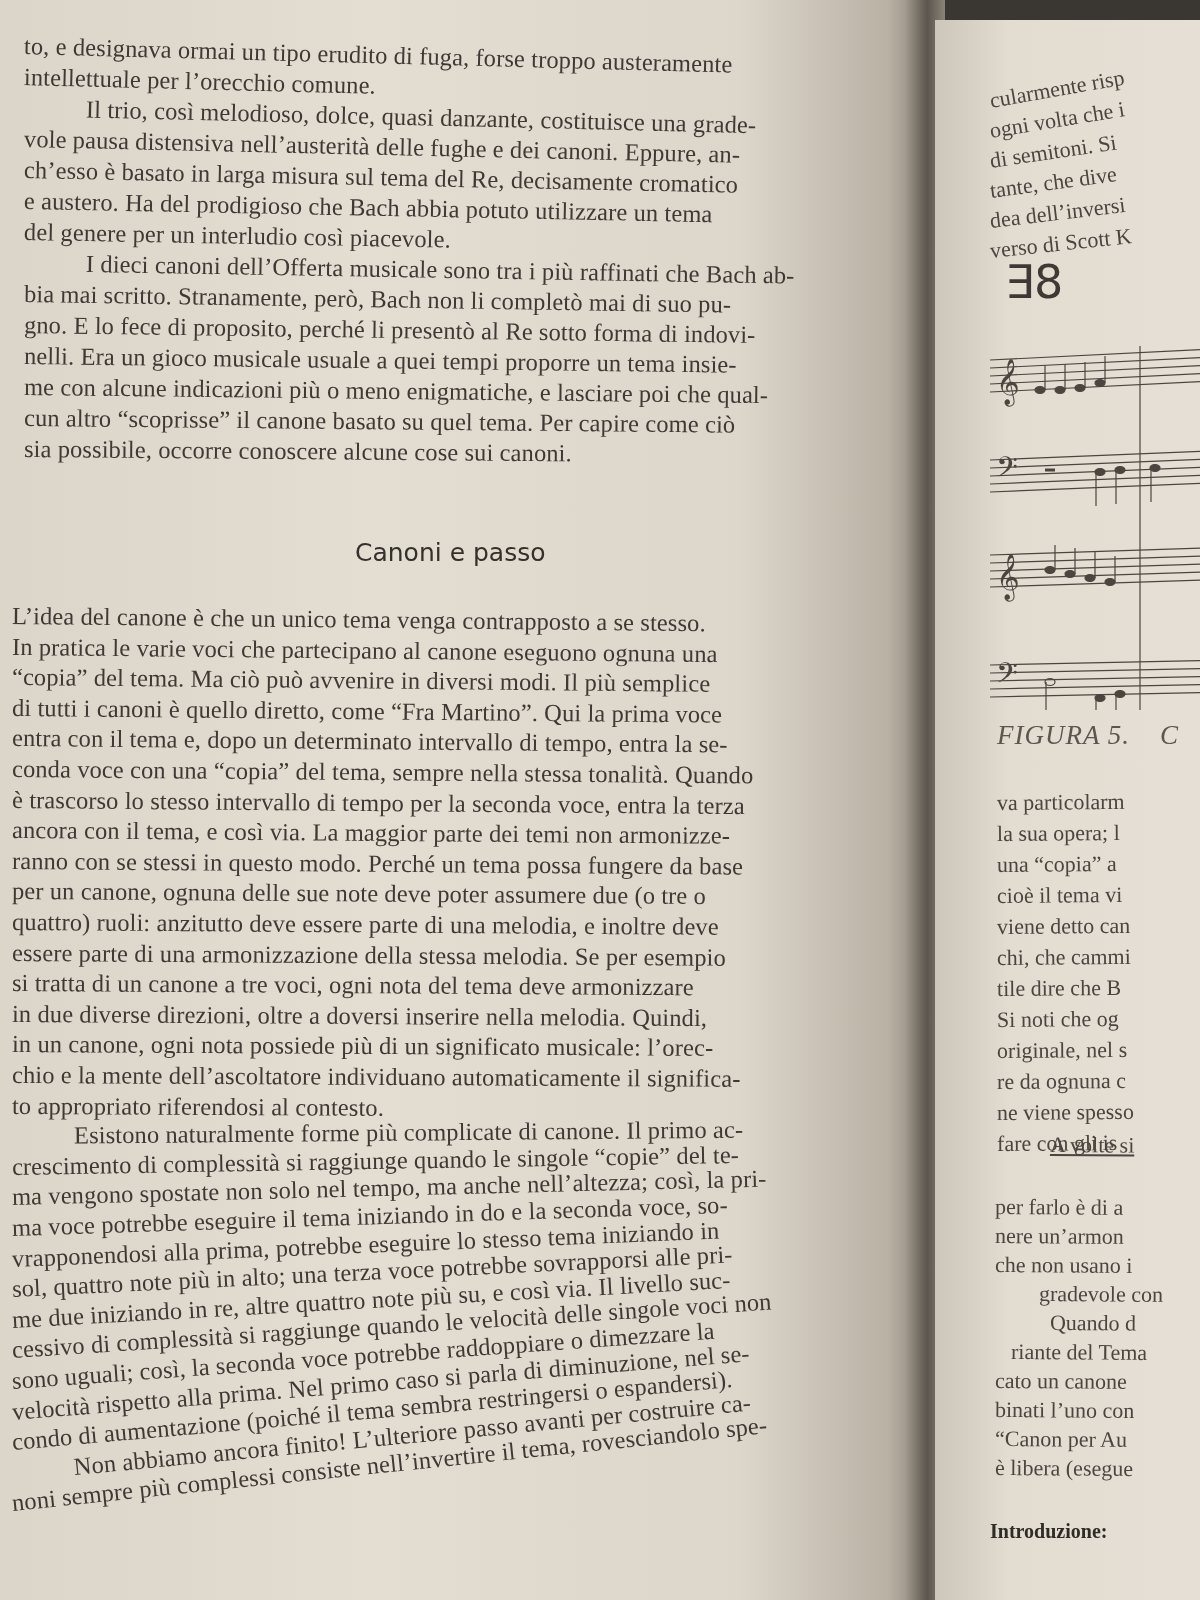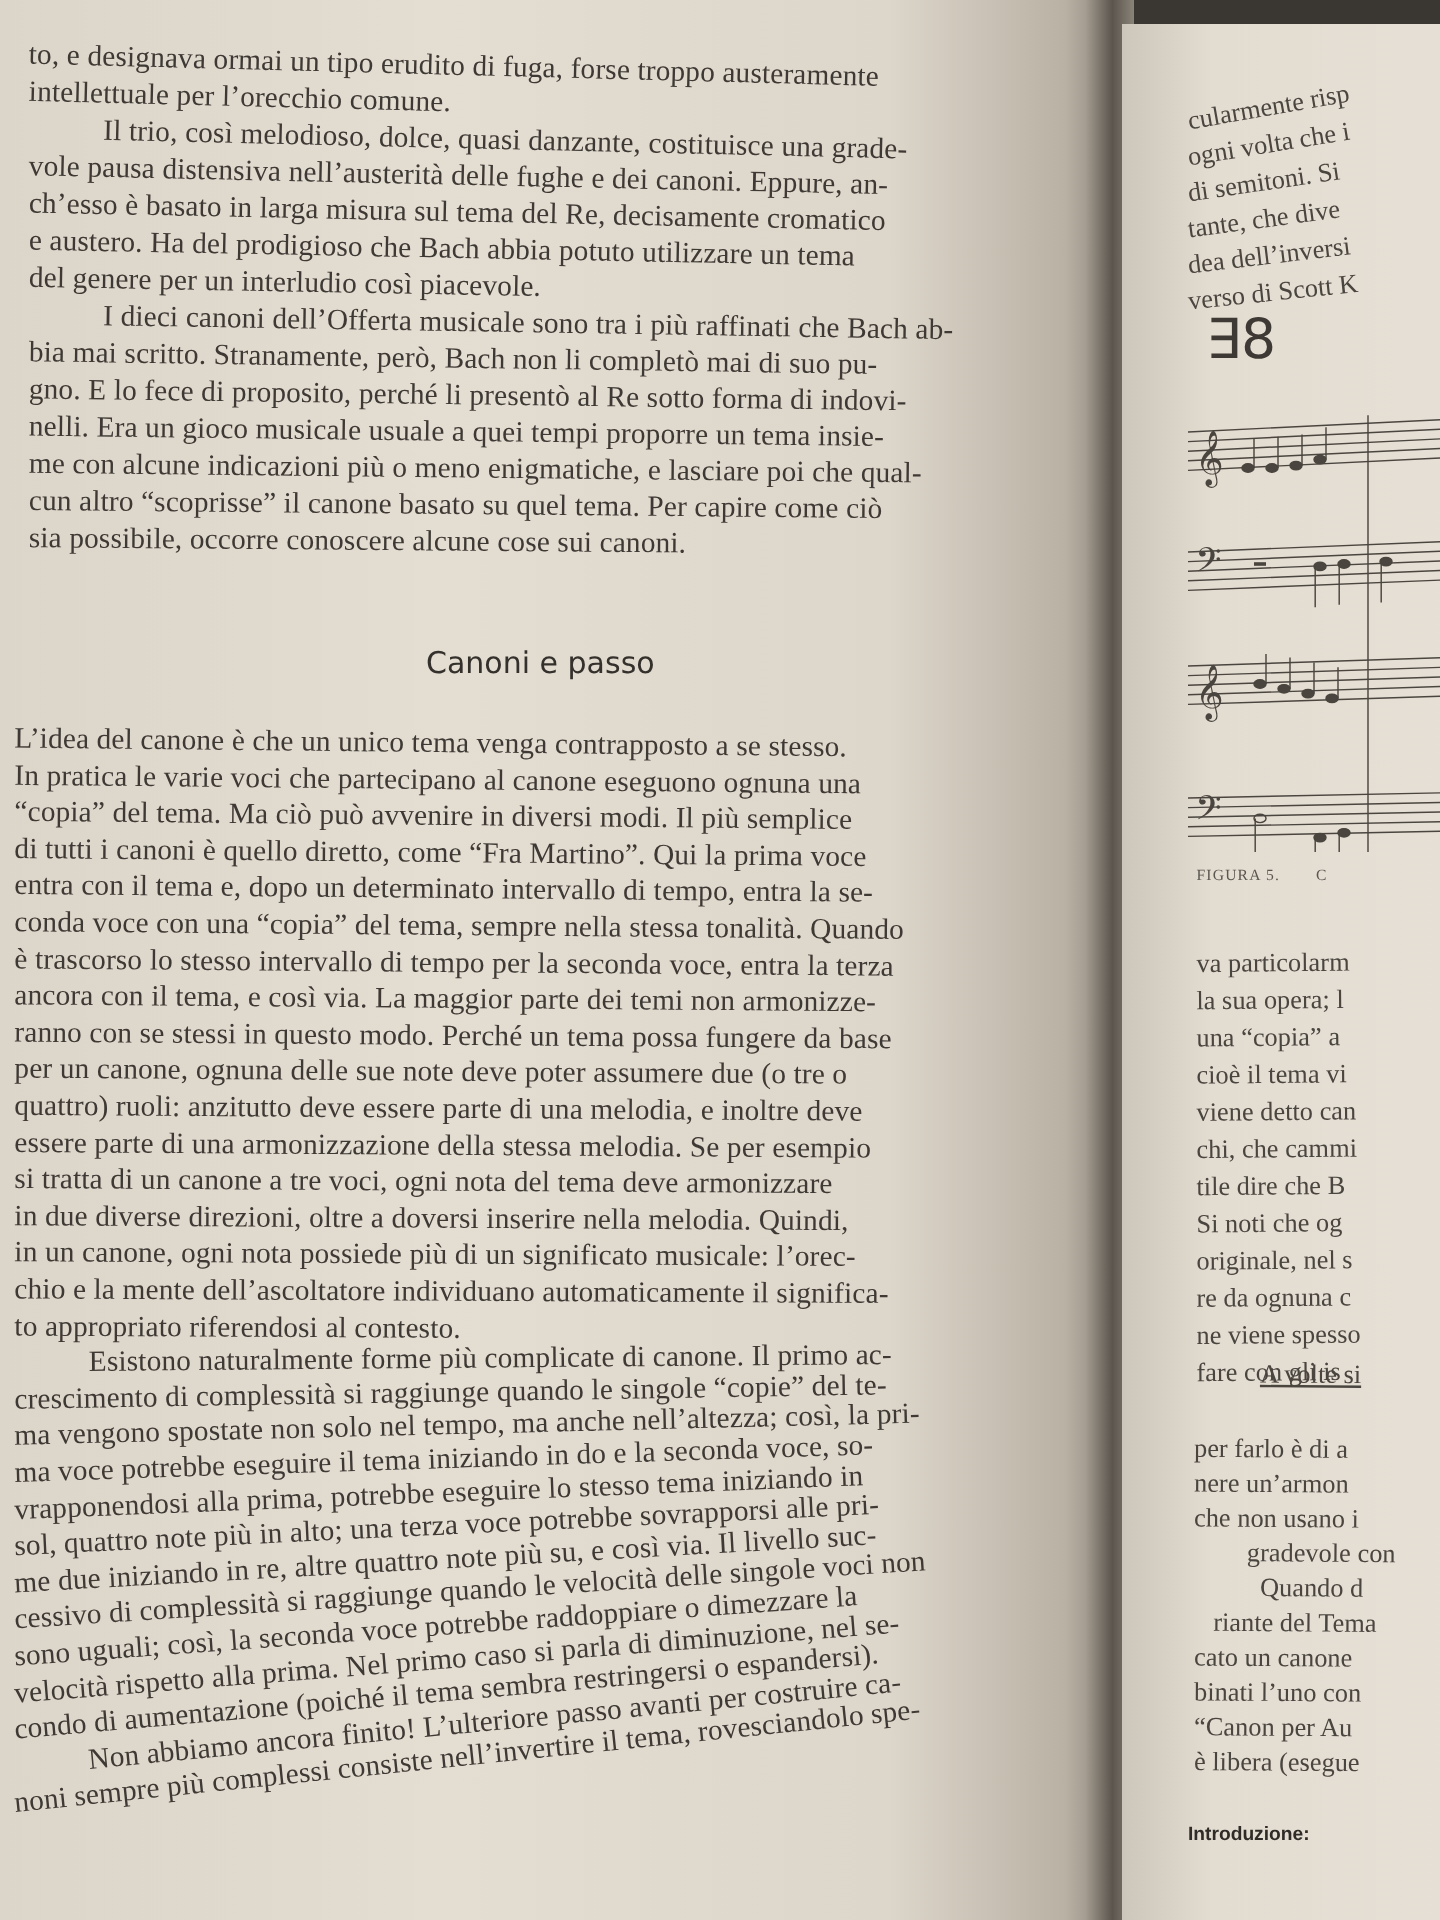--- a/index.html
+++ b/index.html
@@ -29,22 +29,22 @@
   }
   .line.indent { padding-left:62px; }
   .heading {
     position:absolute; left:355px; top:538px;
     font-family: "DejaVu Sans", sans-serif; font-size:25px; color:#34302b;
   }
   .rline {
     position:absolute; white-space:nowrap; font-size:22px; color:#4a453f;
     transform-origin:left center;
   }
-  .rlabel { color:#5b564f; font-size:13px; letter-spacing:1px;}
-  .intro { font-family:Liberation Sans, sans-serif; font-weight:bold; font-size:16px; color:#2f2b27; }
+  .rlabel { font-style:italic; color:#5b564f; font-size:27px; letter-spacing:1px;}
+  .intro { font-family:Liberation Serif, serif; font-weight:bold; font-size:20px; color:#2f2b27; }
 </style>
 </head>
 <body>
 
 <div class="left-page">
   <div id="top-block">
       <div class="line" style="top: 32px; left: 24px; transform: rotate(1.5deg);">to, e designava ormai un tipo erudito di fuga, forse troppo austeramente</div>
       <div class="line" style="top: 63px; left: 24px; transform: rotate(1.42deg);">intellettuale per l’orecchio comune.</div>
       <div class="line indent" style="top: 94px; left: 24px; transform: rotate(1.34deg);">Il trio, così melodioso, dolce, quasi danzante, costituisce una grade-</div>
       <div class="line" style="top: 125px; left: 24px; transform: rotate(1.26deg);">vole pausa distensiva nell’austerità delle fughe e dei canoni. Eppure, an-</div>

